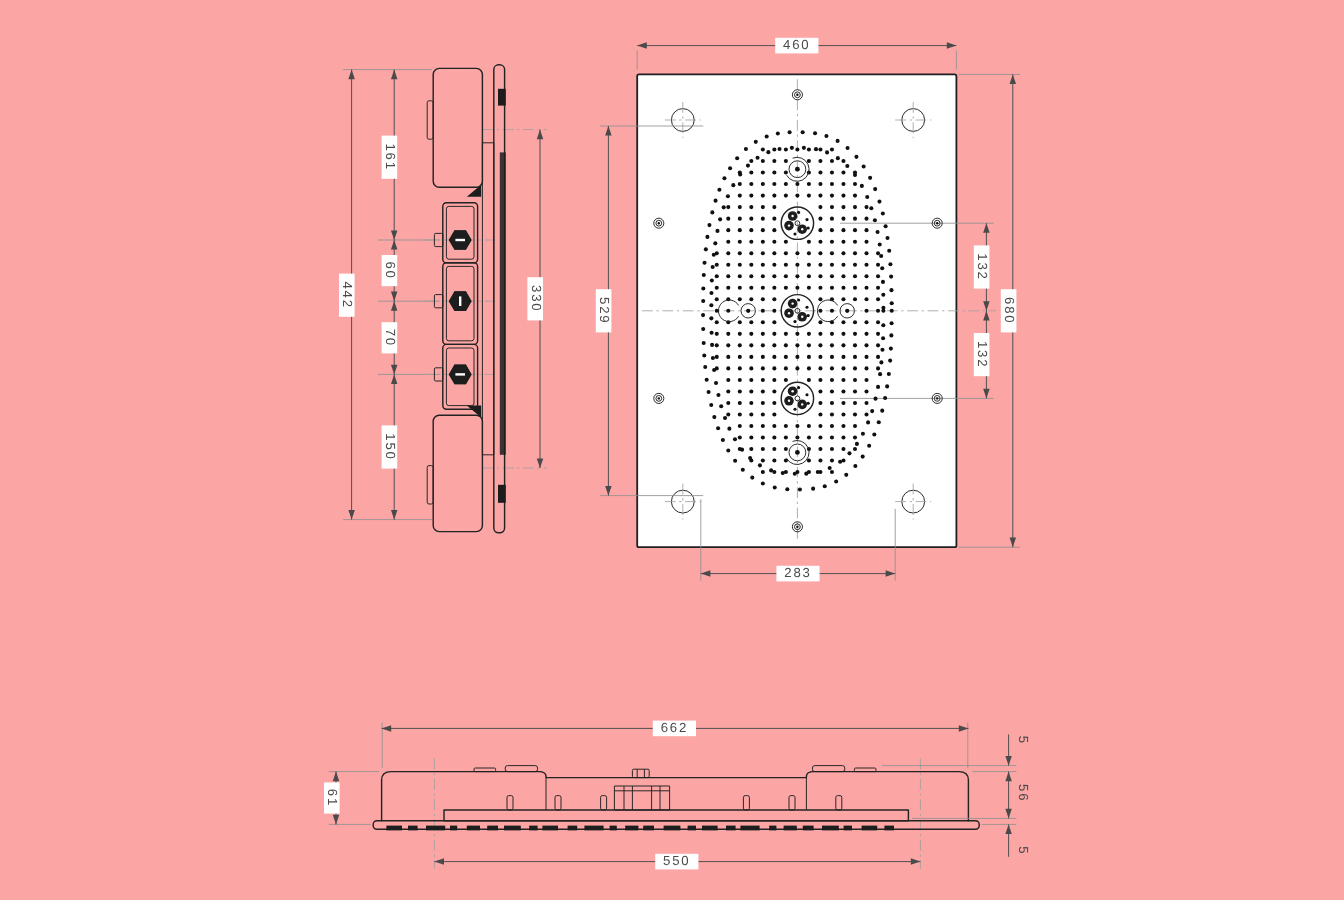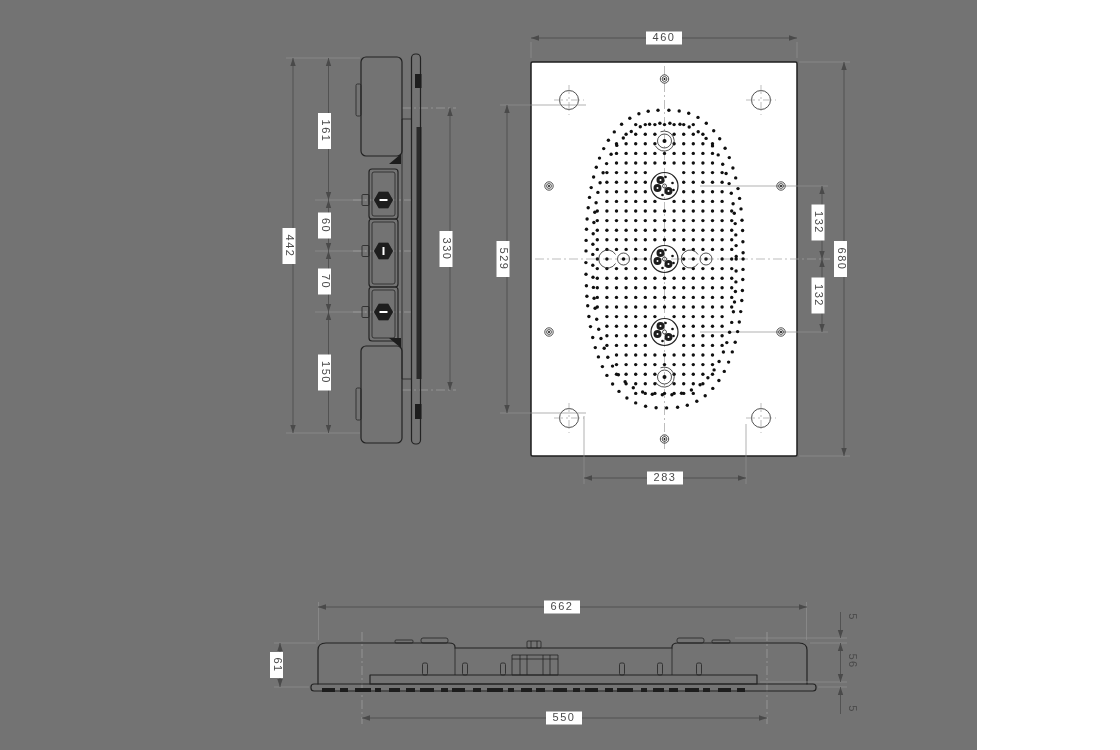--- a/index.html
+++ b/index.html
@@ -1,16 +1,16 @@
 <!DOCTYPE html>
 <html><head>
 <meta charset="utf-8">
 <style>
   html,body{margin:0;padding:0;background:#ffffff;}
-  .canvas{position:relative;width:977px;height:750px;background:#737373;overflow:hidden;
+  .canvas{position:relative;width:1120px;height:750px;background:#fca5a5;overflow:hidden;
           font-family:"Liberation Sans", sans-serif;}
   svg{position:absolute;left:0;top:0;}
   .part{fill:none;stroke:#232323;stroke-width:1.2;stroke-linejoin:round;stroke-linecap:round;}
   .part-thin{fill:none;stroke:#232323;stroke-width:0.8;stroke-linejoin:round;}
   .part-heavy{fill:#ffffff;stroke:#1f1f1f;stroke-width:1.5;}
   .fill-dark{fill:#1d1d1d;stroke:none;}
   .dim{stroke:#4a4a4a;stroke-width:0.8;fill:none;}
   .ext{stroke:#8f8f8f;stroke-width:0.7;fill:none;}
   .cl{stroke:#a0a0a0;stroke-width:0.7;fill:none;stroke-dasharray:9 3 2 3;}
   .arr{fill:#4a4a4a;stroke:none;}

